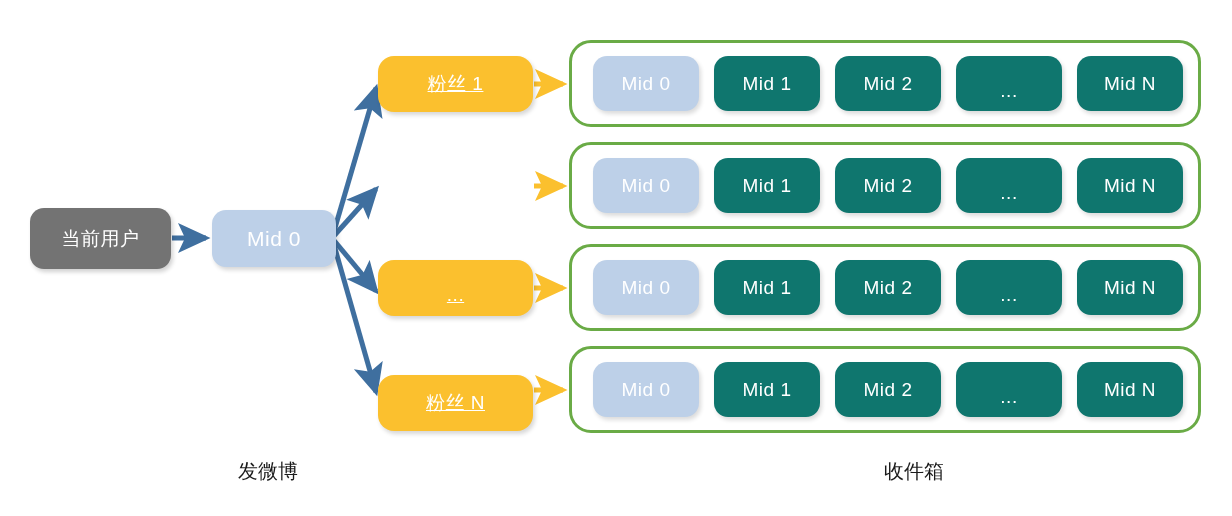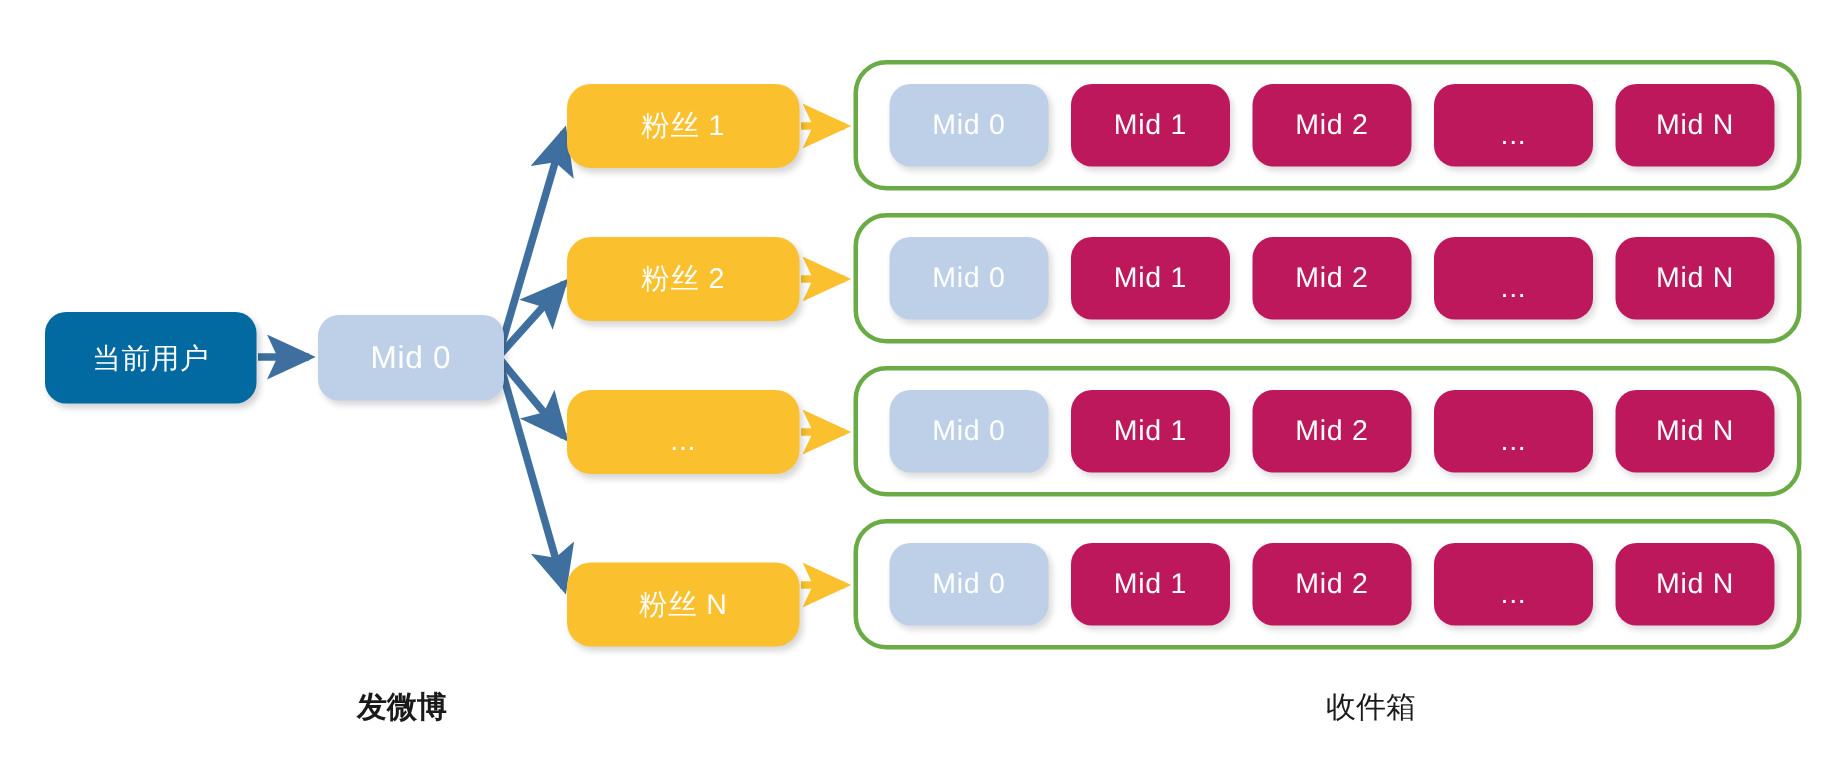--- a/index.html
+++ b/index.html
@@ -27,21 +27,21 @@
     white-space: nowrap;
     letter-spacing: 0.5px;
   }
 
   
   .node-user {
     left: 30px;
     top: 208px;
     width: 141px;
     height: 61px;
-    background: #0369a1;
+    background: #737373;
     border-radius: 14px;
     font-size: 19px;
     box-shadow: 2px 3px 4px rgba(0,0,0,0.18);
   }
 
   
   .node-mid-source {
     left: 212px;
     top: 210px;
     width: 124px;
@@ -54,20 +54,21 @@
 
   
   .node-fan {
     left: 378px;
     width: 155px;
     height: 56px;
     background: #fbc02e;
     border-radius: 16px;
     font-size: 19px;
     box-shadow: 2px 3px 4px rgba(0,0,0,0.16);
+    text-decoration: underline;
   }
 
   
   .inbox-row {
     position: absolute;
     left: 569px;
     width: 632px;
     height: 87px;
     box-sizing: border-box;
     border: 3px solid #6aab46;
@@ -83,21 +84,21 @@
     width: 106px;
     border-radius: 14px;
     display: flex;
     align-items: center;
     justify-content: center;
     color: #ffffff;
     font-size: 19px;
     letter-spacing: 0.5px;
     box-shadow: 2px 3px 4px rgba(0,0,0,0.14);
   }
-  .pill-green { background: #be185d; }
+  .pill-green { background: #0f766e; }
   .pill-blue  { background: #bdd0e8; }
 
   .ellipsis {
     font-size: 19px;
     line-height: 0.4;
     padding-top: 14px;
   }
 
   .caption {
     position: absolute;
@@ -148,23 +149,20 @@
     <span>当前用户</span>
   </div>
 
   <div class="node node-mid-source">
     <span>Mid 0</span>
   </div>
 
   <div class="node node-fan" style="top:56px;">
     <span>粉丝 1</span>
   </div>
-  <div class="node node-fan" style="top:158px;">
-    <span>粉丝 2</span>
-  </div>
   <div class="node node-fan" style="top:260px;">
     <span class="ellipsis">...</span>
   </div>
   <div class="node node-fan" style="top:362px;margin-top:13px;">
     <span>粉丝 N</span>
   </div>
 
   <div class="inbox-row" style="top:40px;">
     <div class="pill pill-blue" style="left:21px;">
         <span>Mid 0</span>
@@ -230,16 +228,16 @@
         <span>Mid 2</span>
       </div>
     <div class="pill pill-green" style="left:384px;">
         <span class="ellipsis">...</span>
       </div>
     <div class="pill pill-green" style="left:505px;">
         <span>Mid N</span>
       </div>
   </div>
 
-  <div class="caption" style="left:238px; top:458px;font-weight:bold;">发微博</div>
+  <div class="caption" style="left:238px; top:458px;">发微博</div>
   <div class="caption" style="left:884px; top:458px;">收件箱</div>
 
 </div>
 
 </body></html>

